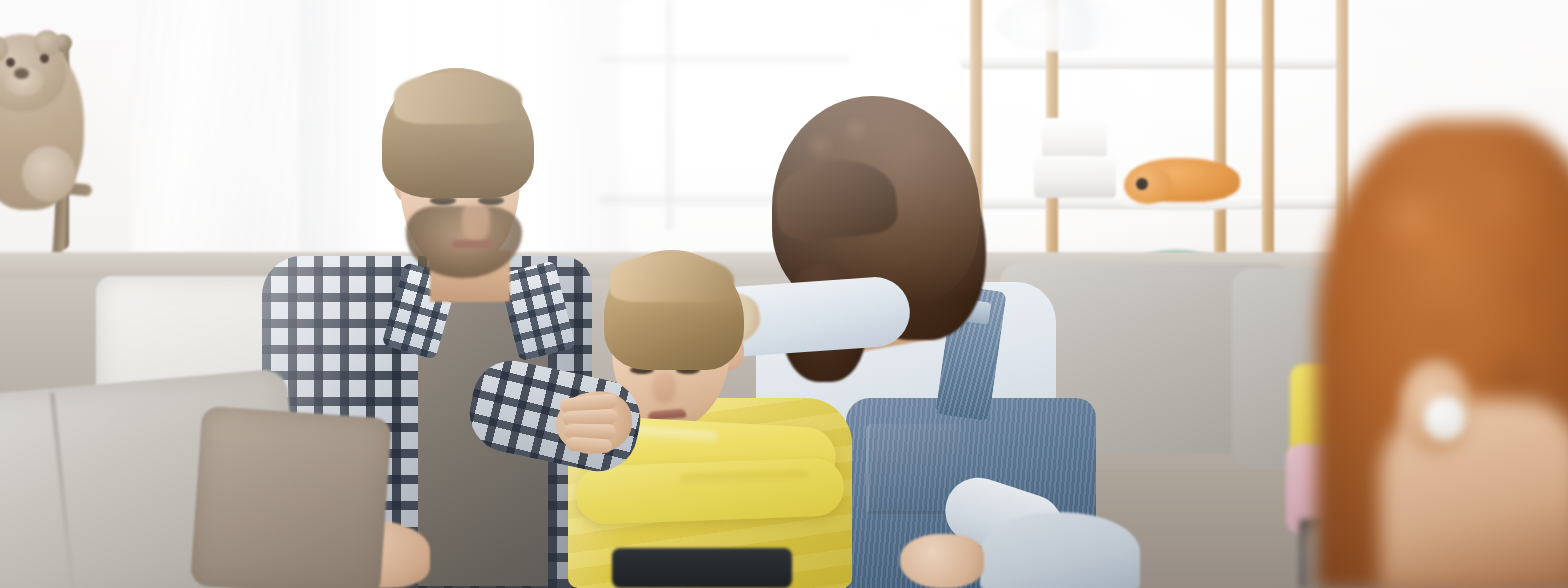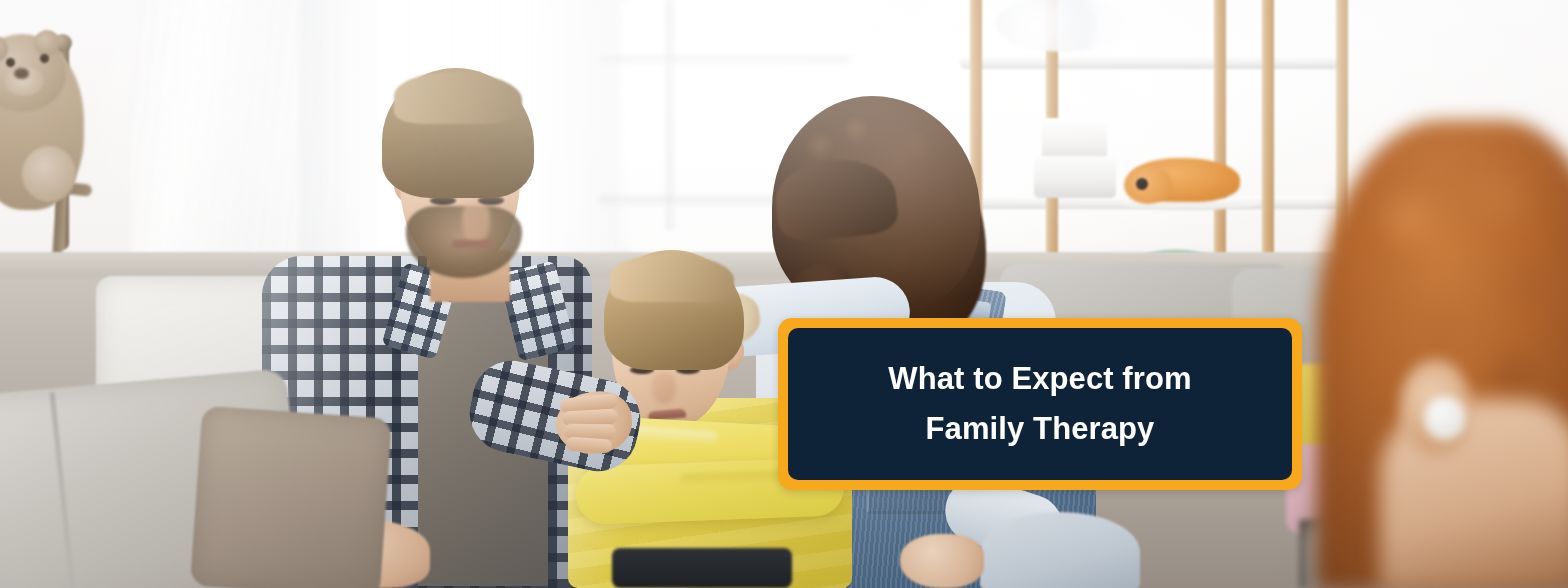--- a/index.html
+++ b/index.html
@@ -890,20 +890,14 @@
 
   <div class="layer" id="fg-shoulder"></div>
   <div class="layer" id="fg-person"></div>
   <div class="layer" id="fg-hair-mass"></div>
   <div class="layer" id="fg-neck"></div>
   <div class="layer" id="fg-ear"></div>
   <div class="layer" id="fg-earbud"></div>
 
   <div class="layer" id="haze"></div>
 
-  <div id="callout">
-    <div id="callout-inner">
-      <div class="callout-line">What to Expect from</div>
-      <div class="callout-line">Family Therapy</div>
-    </div>
-  </div>
 
 </div>
 
 </body></html>

